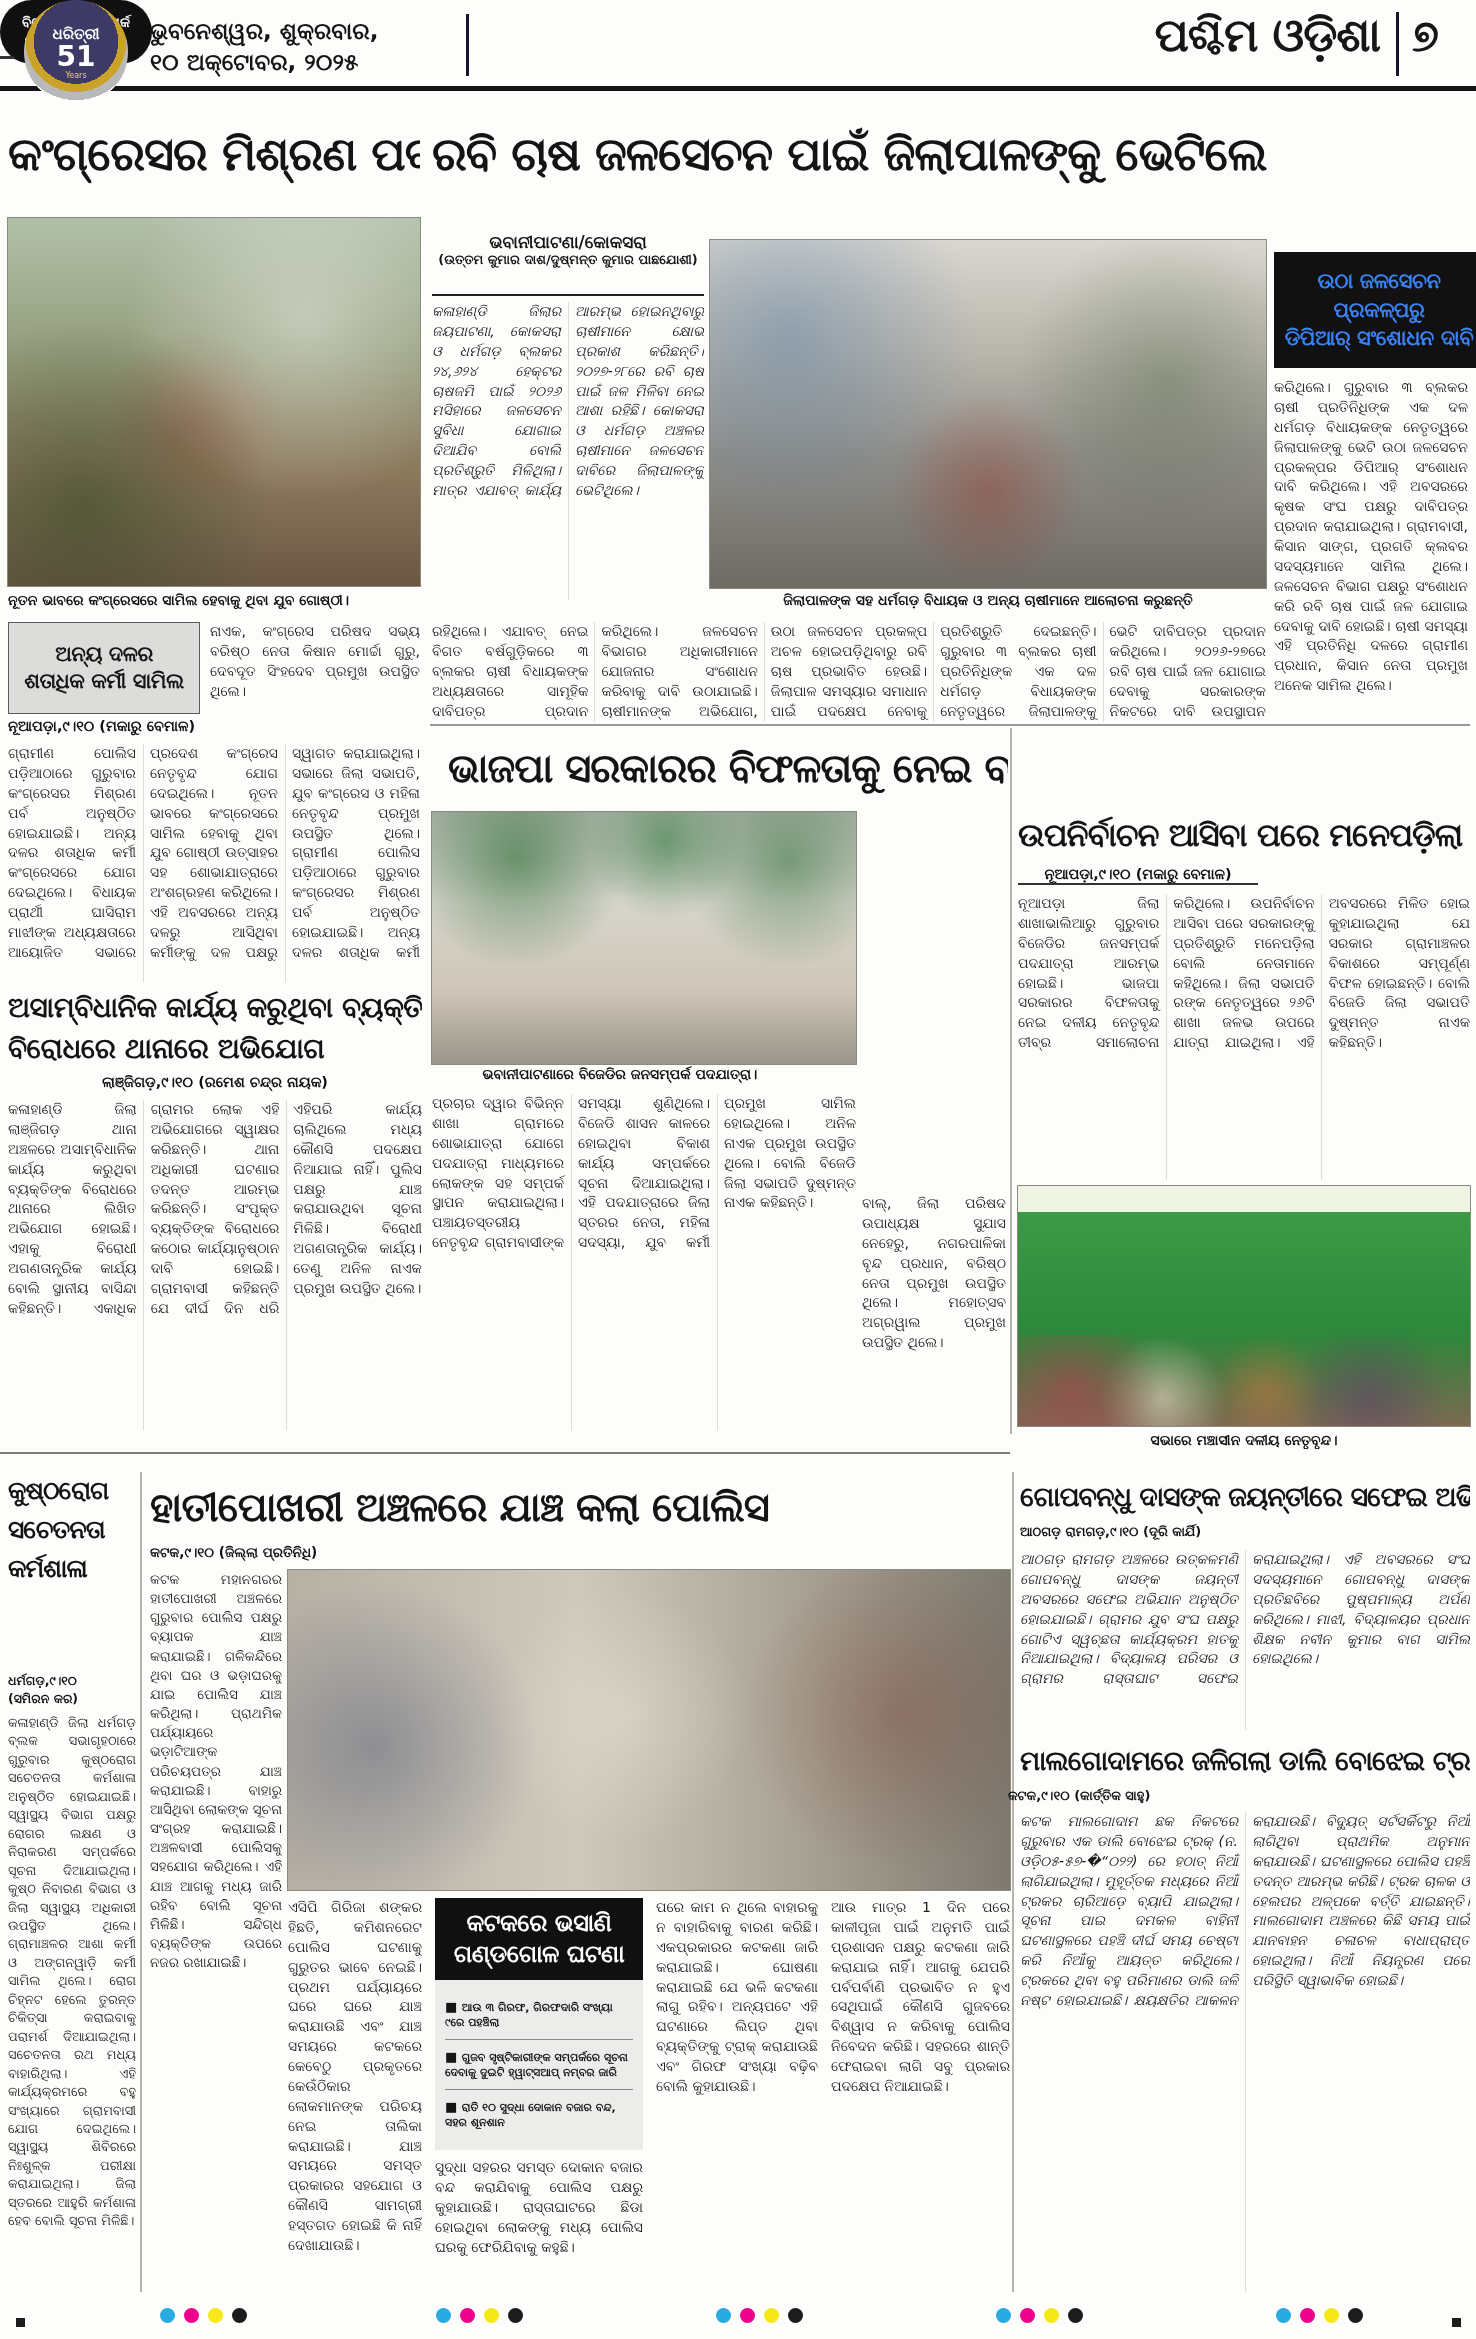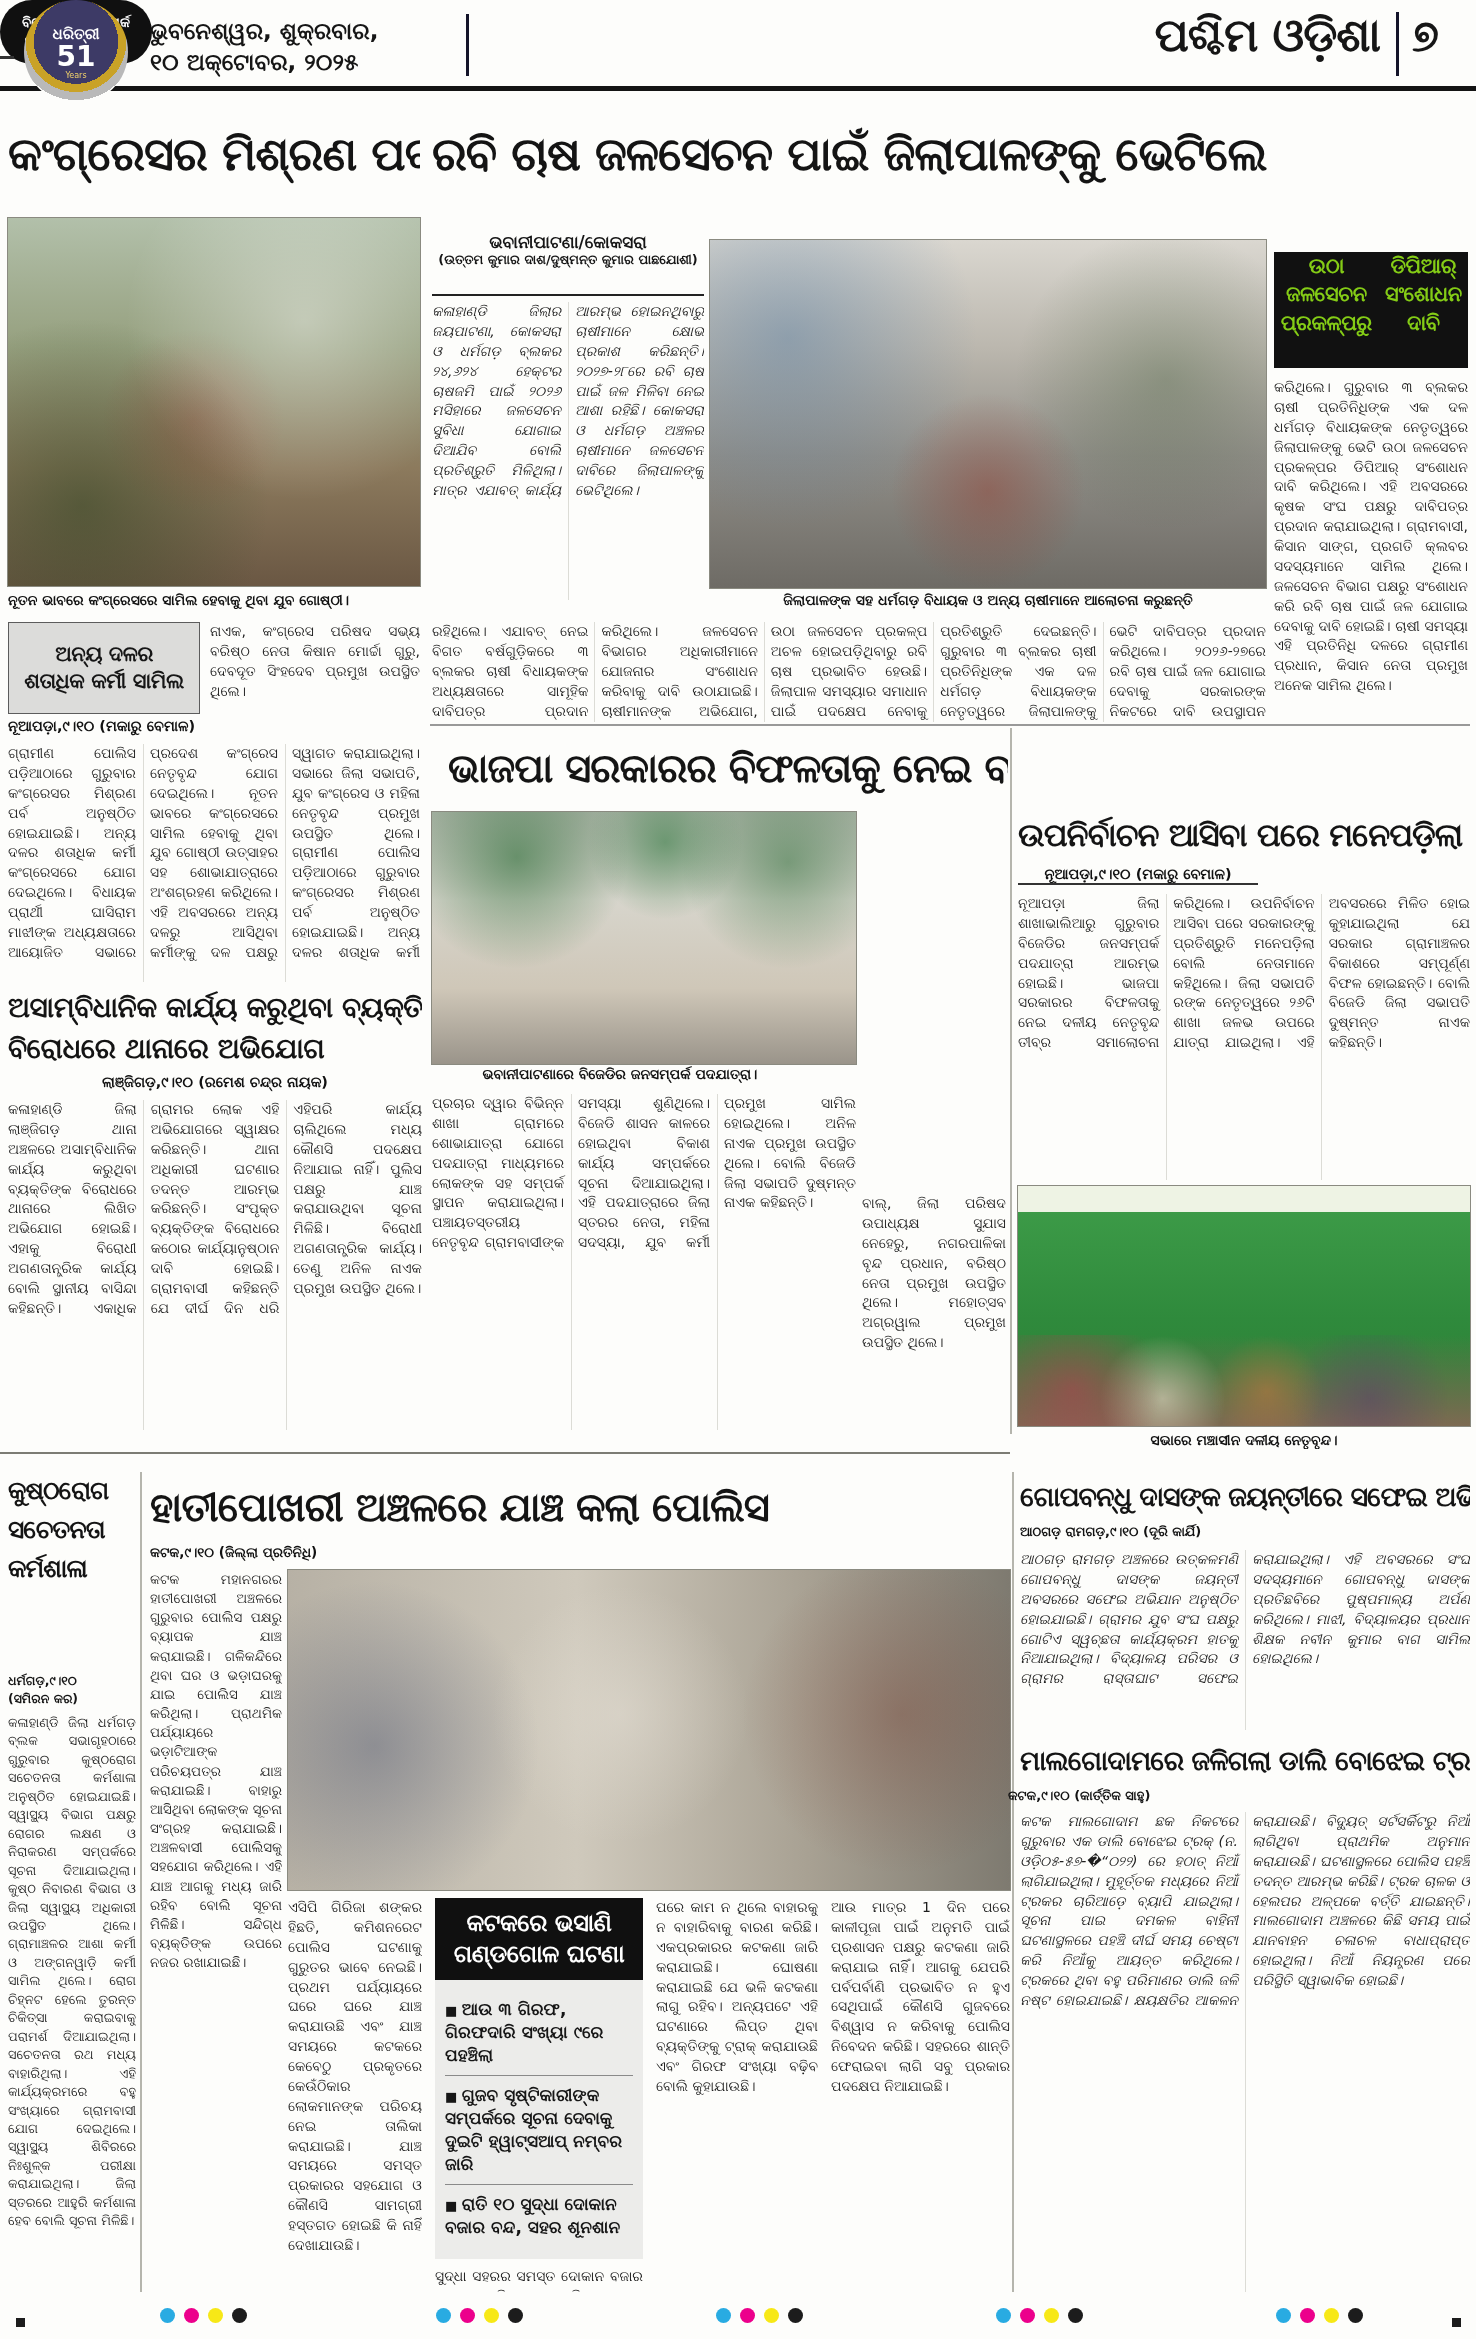--- a/index.html
+++ b/index.html
@@ -27,28 +27,28 @@
   #logo .ylabel{font-size:8px;color:#f3d36b;}
   #dateline{left:150px;top:16px;font-size:23px;font-weight:700;line-height:1.35;}
   #section-title{left:840px;top:8px;width:540px;text-align:right;font-size:46px;font-weight:700;letter-spacing:-1px;white-space:nowrap;}
   #pagenum{left:1412px;top:10px;font-size:44px;font-weight:700;}
   .vbar{position:absolute;width:3px;background:#14142a;}
   #top-rule{left:0;top:86px;width:1476px;height:5px;background:#141414;}
   #edge-tick{left:0;top:56px;width:14px;height:3px;background:#333;}
   
   .graybox{background:#dcdcda;border:1px solid #5c5c5c;display:flex;flex-direction:column;justify-content:center;
            text-align:center;font-weight:700;font-size:21px;line-height:1.3;letter-spacing:-0.5px;}
-  .blackbox{background:#111;color:#84cc16;display:flex;flex-direction:row;justify-content:center;text-align:center;
-            font-weight:700;font-size:21px;line-height:1.35;letter-spacing:-0.5px;}
+  .blackbox{background:#111;color:#3b82f6;display:flex;flex-direction:column;justify-content:center;text-align:center;
+            font-weight:700;font-size:21px;line-height:1.35;letter-spacing:-0.5px;padding-left:8px;}
   #badge{left:858px;top:1124px;width:152px;height:64px;background:#101010;border-radius:32px;color:#fff;
          display:flex;flex-direction:column;align-items:center;justify-content:center;font-weight:700;font-size:13.5px;line-height:1.3;text-align:center;}
   
   .bh-head{background:#101010;color:#fff;font-weight:700;font-size:24px;line-height:1.3;text-align:center;padding:10px 6px;letter-spacing:-0.5px;}
   .bh-bullets{background:#ececea;padding:10px 10px 12px;}
-  .bh-bullet{font-weight:700;font-size:17px;line-height:1.35;padding:8px 0;}
+  .bh-bullet{font-weight:700;font-size:11px;line-height:1.35;padding:8px 0;}
   .bh-bullet + .bh-bullet{border-top:1px solid #8a8a8a;}
   .bh-bullet::before{content:"■ ";font-size:13px;}
   .bh-after{font-size:14px;line-height:1.42;text-align:justify;overflow:hidden;margin-top:8px;}
   
   .dotgroup{position:absolute;top:2308px;display:flex;gap:9px;}
   .dot{width:15px;height:15px;border-radius:50%;}
   .dc{background:#29abe2;} .dm{background:#ec008c;} .dy{background:#f7e817;} .dk{background:#1c1c1c;}
   .edge-sq{position:absolute;top:2318px;width:9px;height:9px;background:#1c1c1c;}
 </style>
 </head>

